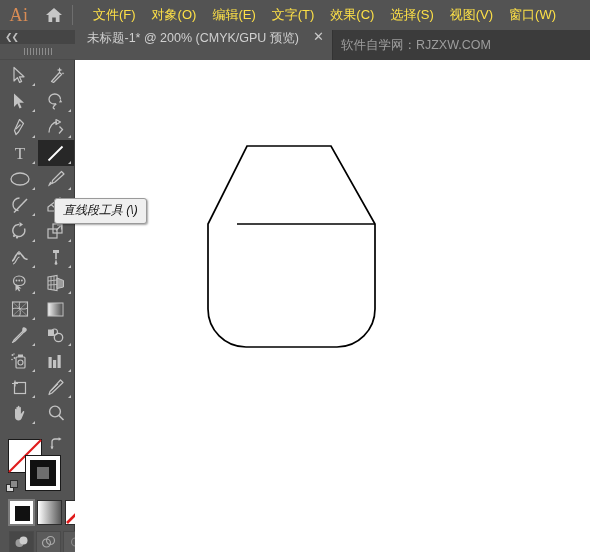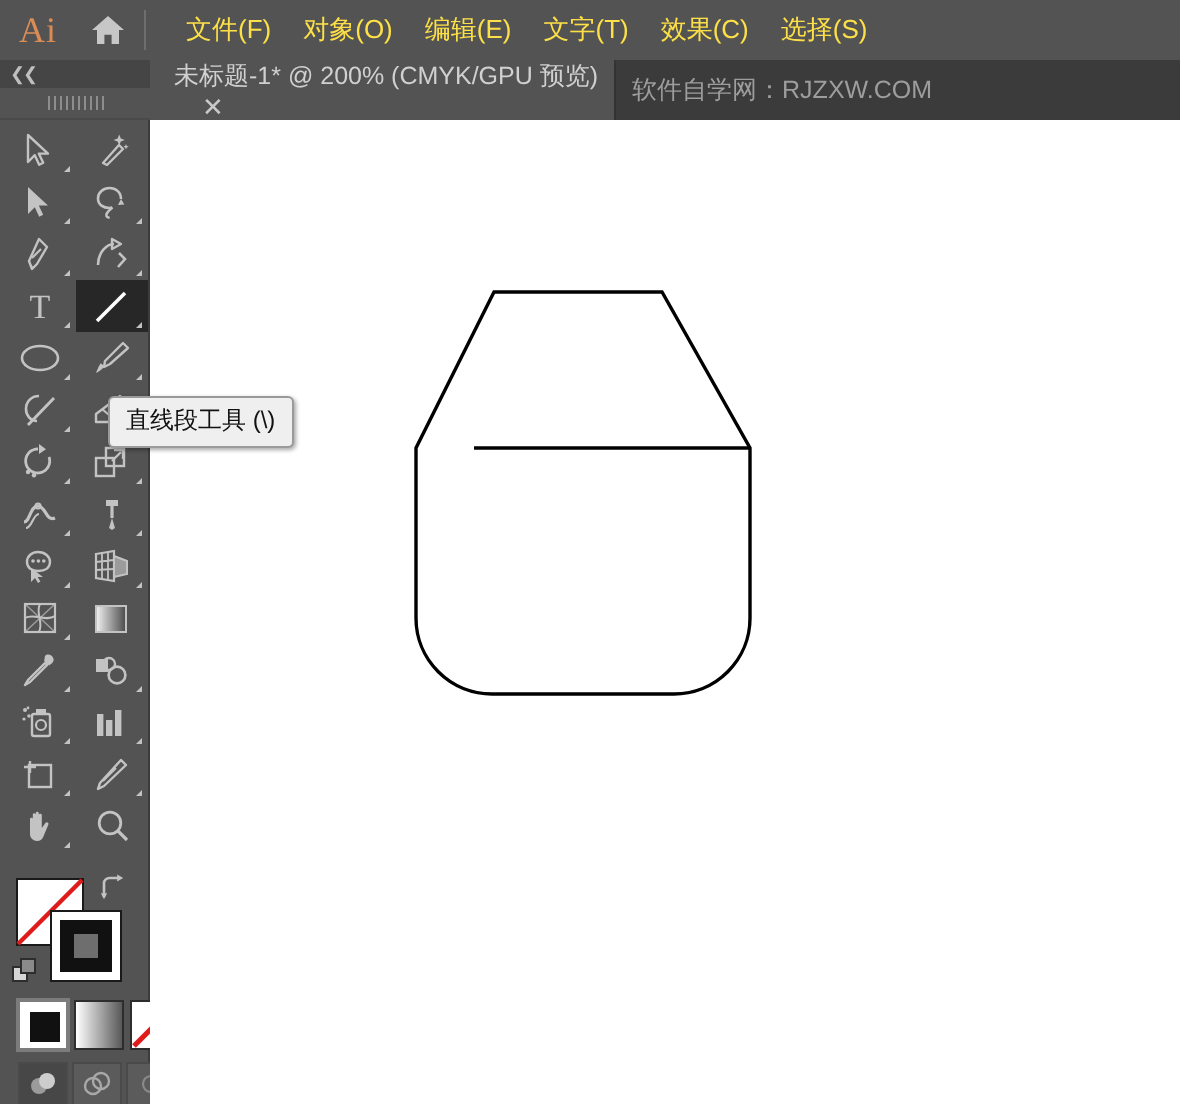--- a/index.html
+++ b/index.html
@@ -57,21 +57,20 @@
     display: flex; align-items: stretch;
   }
   .tabbar-leftpad { width: 75px; height: 30px; background: #454545; }
   .doc-tab {
     display: flex; 
     background: #535353;
     padding: 0 8px 0 12px;
     height: 30px;
     border-right: 1px solid #333;
     cursor: default;
-    flex-direction: column;
   }
   .doc-tab-label {
     color: #d0d0d0;
     font-size: 12.5px;
     white-space: nowrap;
   }
   .doc-tab-close {
     color: #c9c9c9;
     font-size: 13px;
     margin-left: 14px;
@@ -144,20 +143,21 @@
     left: 54px; top: 168px;
     background: #efefef;
     border: 1px solid #9a9a9a;
     border-radius: 3px;
     padding: 3px 8px 4px 8px;
     font-size: 12px;
     color: #111;
     white-space: nowrap;
     z-index: 40;
     box-shadow: 1px 1px 2px rgba(0,0,0,0.35);
+    font-style: italic;
   }
 
   
   .colorblock {
     position: absolute; left: 0; top: 405px;
     width: 75px; height: 147px;
   }
   .swatch-stack { position: relative; width: 75px; height: 62px; }
   .sw-fill {
     position: absolute; left: 8px; top: 4px;
@@ -251,20 +251,22 @@
       </svg>
     </div>
     <div class="menu-sep"></div>
     <div class="menu-items">
       <div class="menu-item">文件(F)</div>
       <div class="menu-item">对象(O)</div>
       <div class="menu-item">编辑(E)</div>
       <div class="menu-item">文字(T)</div>
       <div class="menu-item">效果(C)</div>
       <div class="menu-item">选择(S)</div>
+      <div class="menu-item">视图(V)</div>
+      <div class="menu-item">窗口(W)</div>
     </div>
   </div>
 
   <div class="tabbar">
     <div class="tabbar-leftpad"></div>
     <div class="doc-tab">
       <span class="doc-tab-label">未标题-1* @ 200% (CMYK/GPU 预览)</span>
       <span class="doc-tab-close">✕</span>
     </div>
     <div class="watermark">软件自学网：RJZXW.COM</div>

